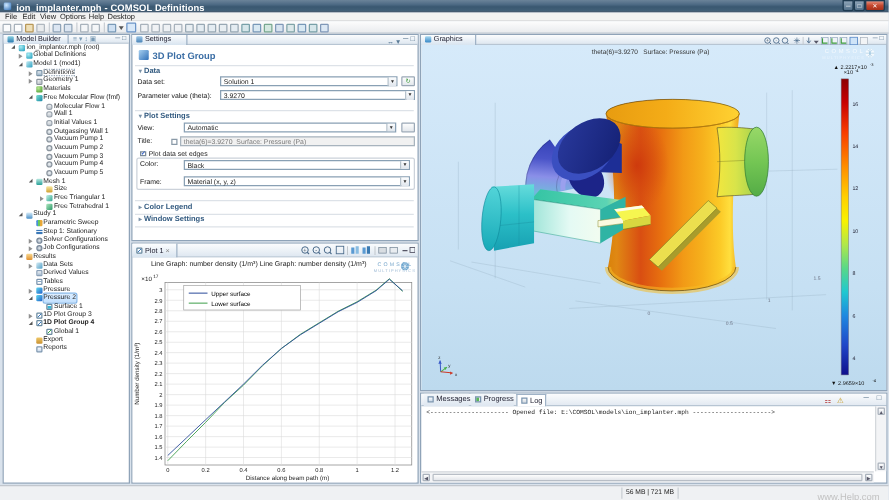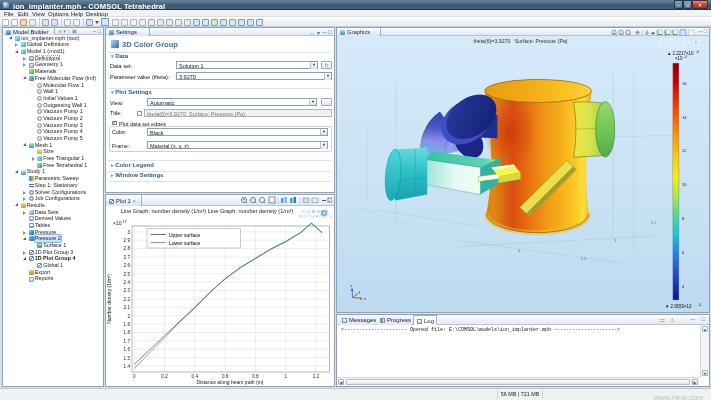--- a/index.html
+++ b/index.html
@@ -30,21 +30,21 @@
 .tico{position:absolute;width:5px;height:5px;top:0.6px;border-radius:1px}
 .texp{position:absolute;width:0;height:0;top:1.5px}
 .exp-c{border-top:2px solid transparent;border-bottom:2px solid transparent;border-left:3px solid #909090}
 .exp-o{border-bottom:3.5px solid #555;border-left:3.5px solid transparent;top:1px}
 .sel{background:linear-gradient(#ddeeff,#c2e0ff);outline:1px solid #84b6e8;border-radius:1px}
 .foc{outline:1px dotted #9aabbc;outline-offset:-1px}
 #statusbar{position:absolute;left:0;top:388px;width:711px;height:12px;background:#eff1f3;border-top:1px solid #c2c7cd}
 </style></head><body>
 <div id="titlebar">
     <div class="ticon"></div>
-    <div class="ttext">ion_implanter.mph - COMSOL Tetrahedral</div>
+    <div class="ttext">ion_implanter.mph - COMSOL Definitions</div>
   </div>
 <div class="wbtn" id="bmin">─</div>
 <div class="wbtn" id="bmax">□</div>
 <div class="wbtn" id="bclose">✕</div>
 <div id="menubar">
     <span style="left:4px">File</span>
     <span style="left:18px">Edit</span>
     <span style="left:32px">View</span>
     <span style="left:48px">Options</span>
     <span style="left:71px">Help</span>
@@ -259,21 +259,21 @@
       </div>
     </div>
   </div>
 <div class="panel" id="setpanel">
     <div class="phead">
       <div class="ptab" style="width:44px"><span class="ic" style="background:linear-gradient(#9ec7e8,#4a84b8)"></span>Settings</div>
       <span style="position:absolute;right:14px;top:1px;color:#5a7a96;font-size:6px">↔ ▾</span>
       <span style="position:absolute;right:2px;top:1px;color:#55718a;font-size:6px">─ □</span>
     </div>
     <div style="position:absolute;left:5px;top:12px;width:8px;height:8px;background:linear-gradient(135deg,#a8d0f0,#3070b8);border-radius:1px"></div>
-    <div style="position:absolute;left:16px;top:11.5px;font-size:7.5px;font-weight:bold;color:#3b6ea5">3D Color Group</div>
+    <div style="position:absolute;left:16px;top:11.5px;font-size:7.5px;font-weight:bold;color:#3b6ea5">3D Plot Group</div>
     <div style="position:absolute;left:2px;top:23.5px;width:223px;height:1px;background:#dde2e8"></div>
     <div style="position:absolute;left:5px;top:25px;font-size:6px;font-weight:bold;color:#31597f"><span style="color:#7a92a8;font-size:5px">▾</span> Data</div>
     <div style="position:absolute;left:4px;top:35px;font-size:5.5px;color:#111;white-space:nowrap">Data set:</div>
     <div style="position:absolute;left:70px;top:33px;width:142px;height:8px;background:#fff;border:1px solid #89a0b4">
       <span style="position:absolute;left:2px;top:1px;font-size:5.5px;white-space:nowrap">Solution 1</span>
       <span style="position:absolute;right:0px;top:0px;width:7px;height:6.5px;background:linear-gradient(#fcfdfe,#dfe5ec);border-left:1px solid #b6c2cc;text-align:center;line-height:6px;font-size:4px;color:#333">▼</span>
     </div>
     <div style="position:absolute;left:215px;top:33px;width:11px;height:8px;background:linear-gradient(#fdfdfd,#e3e7ec);border:1px solid #9aa8b6;border-radius:1px;text-align:center;line-height:7px;font-size:5px;color:#3a9a3a">↻</div>
     <div style="position:absolute;left:4px;top:46px;font-size:5.5px;color:#111;white-space:nowrap">Parameter value (theta):</div>
     <div style="position:absolute;left:70px;top:44px;width:156px;height:8px;background:#fff;border:1px solid #89a0b4">

